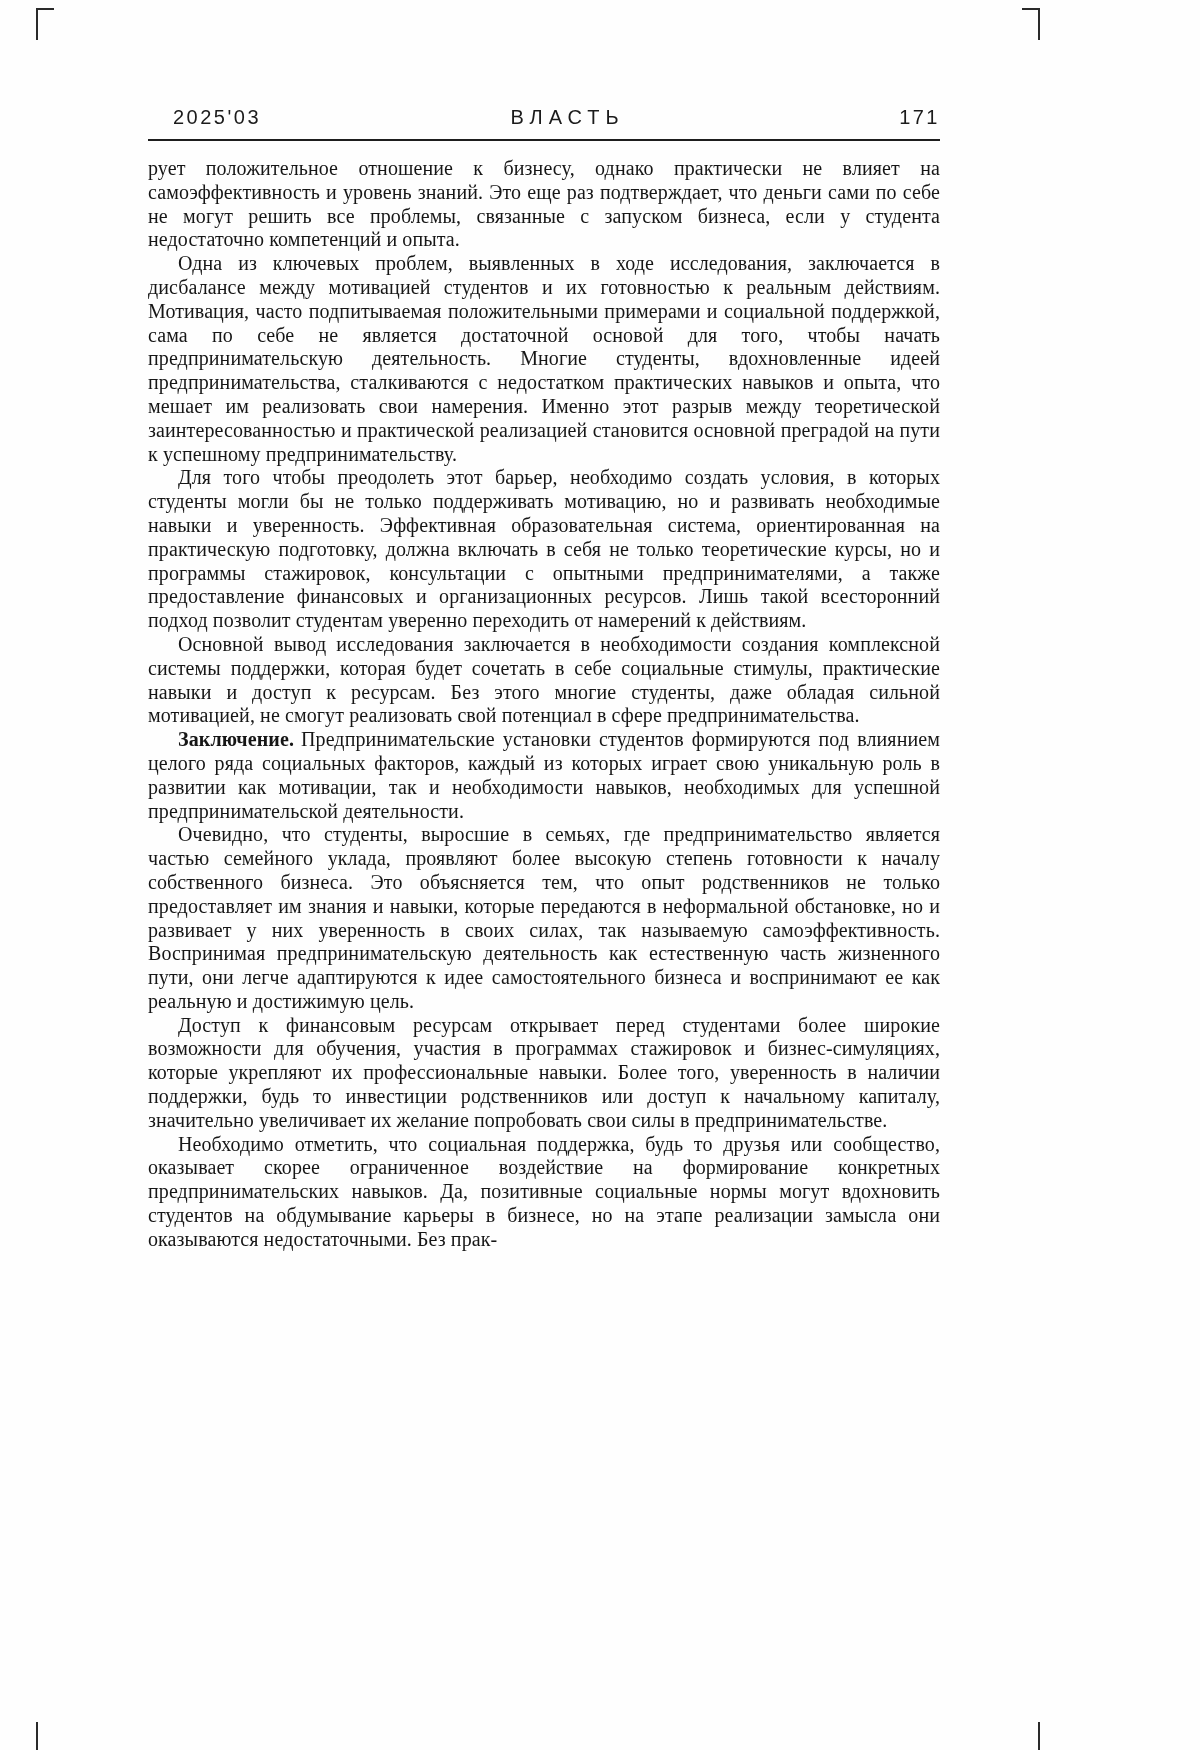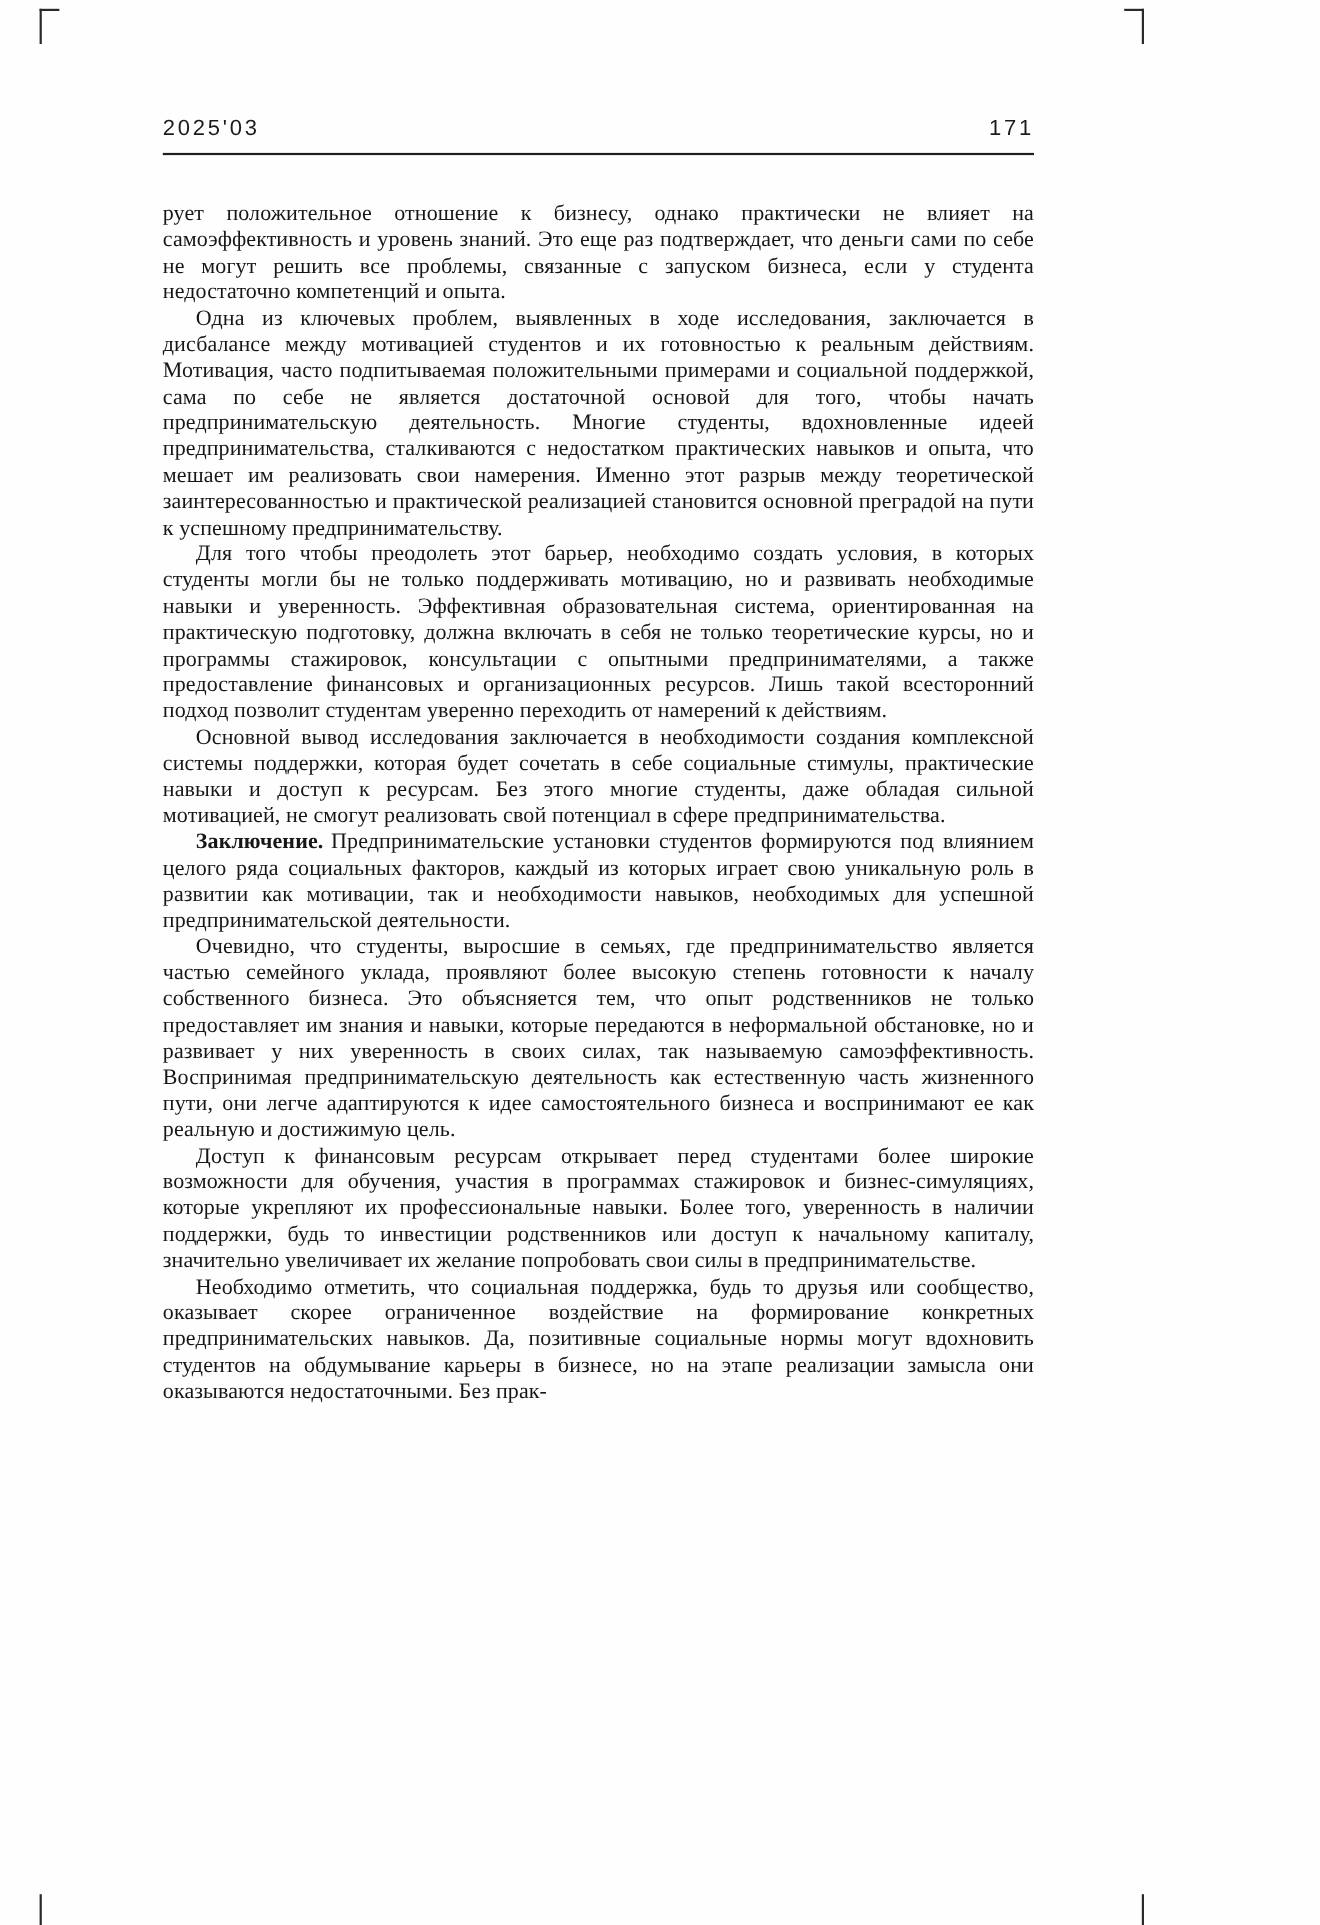--- a/index.html
+++ b/index.html
@@ -40,35 +40,36 @@
     align-items: baseline;
     font-family: "Liberation Sans", "DejaVu Sans", sans-serif;
     font-size: 20px;
     font-weight: 400;
     color: #1b1b1b;
   }
   .running-header .issue,
   .running-header .pagenum {
     letter-spacing: 2.5px;
     white-space: nowrap;
+    margin-left: 25px;
   }
   .running-header .journal {
     flex: 1;
     text-align: center;
     letter-spacing: 6px;
     white-space: nowrap;
   }
   .header-rule {
     margin-top: 10px;
     border: 0;
     border-top: 2px solid #1e1e1e;
     height: 0;
   }
   .article {
-    margin-top: 42px;
+    margin-top: 16px;
     font-size: 20px;
     line-height: 23.8px;
     text-align: justify;
     letter-spacing: 0.1px;
   }
   .article p {
     margin: 0;
     text-indent: 30px;
   }
   .article p.no-indent {
@@ -90,20 +91,21 @@
 
   <div class="crop tl"></div>
   <div class="crop tr"></div>
   <div class="crop bl"></div>
   <div class="crop br"></div>
 
   <div class="content">
 
     <div class="running-header">
       <span class="issue">2025'03</span>
+      <span class="journal">ВЛАСТЬ</span>
       <span class="pagenum">171</span>
     </div>
     <hr class="header-rule">
 
     <div class="article">
       <p class="no-indent">
         <span>рует положительное отношение к бизнесу, однако практически не влияет на самоэффективность и уровень знаний. Это еще раз подтверждает, что деньги сами по себе не могут решить все проблемы, связанные с запуском бизнеса, если у студента недостаточно компетенций и опыта.</span>
       </p>
       <p>
         <span>Одна из ключевых проблем, выявленных в ходе исследования, заключается в дисбалансе между мотивацией студентов и их готовностью к реальным действиям. Мотивация, часто подпитываемая положительными примерами и социальной поддержкой, сама по себе не является достаточной основой для того, чтобы начать предпринимательскую деятельность. Многие студенты, вдохновленные идеей предпринимательства, сталкиваются с недостатком практических навыков и опыта, что мешает им реализовать свои намерения. Именно этот разрыв между теоретической заинтересованностью и практической реализацией становится основной преградой на пути к успешному предпринимательству.</span>

